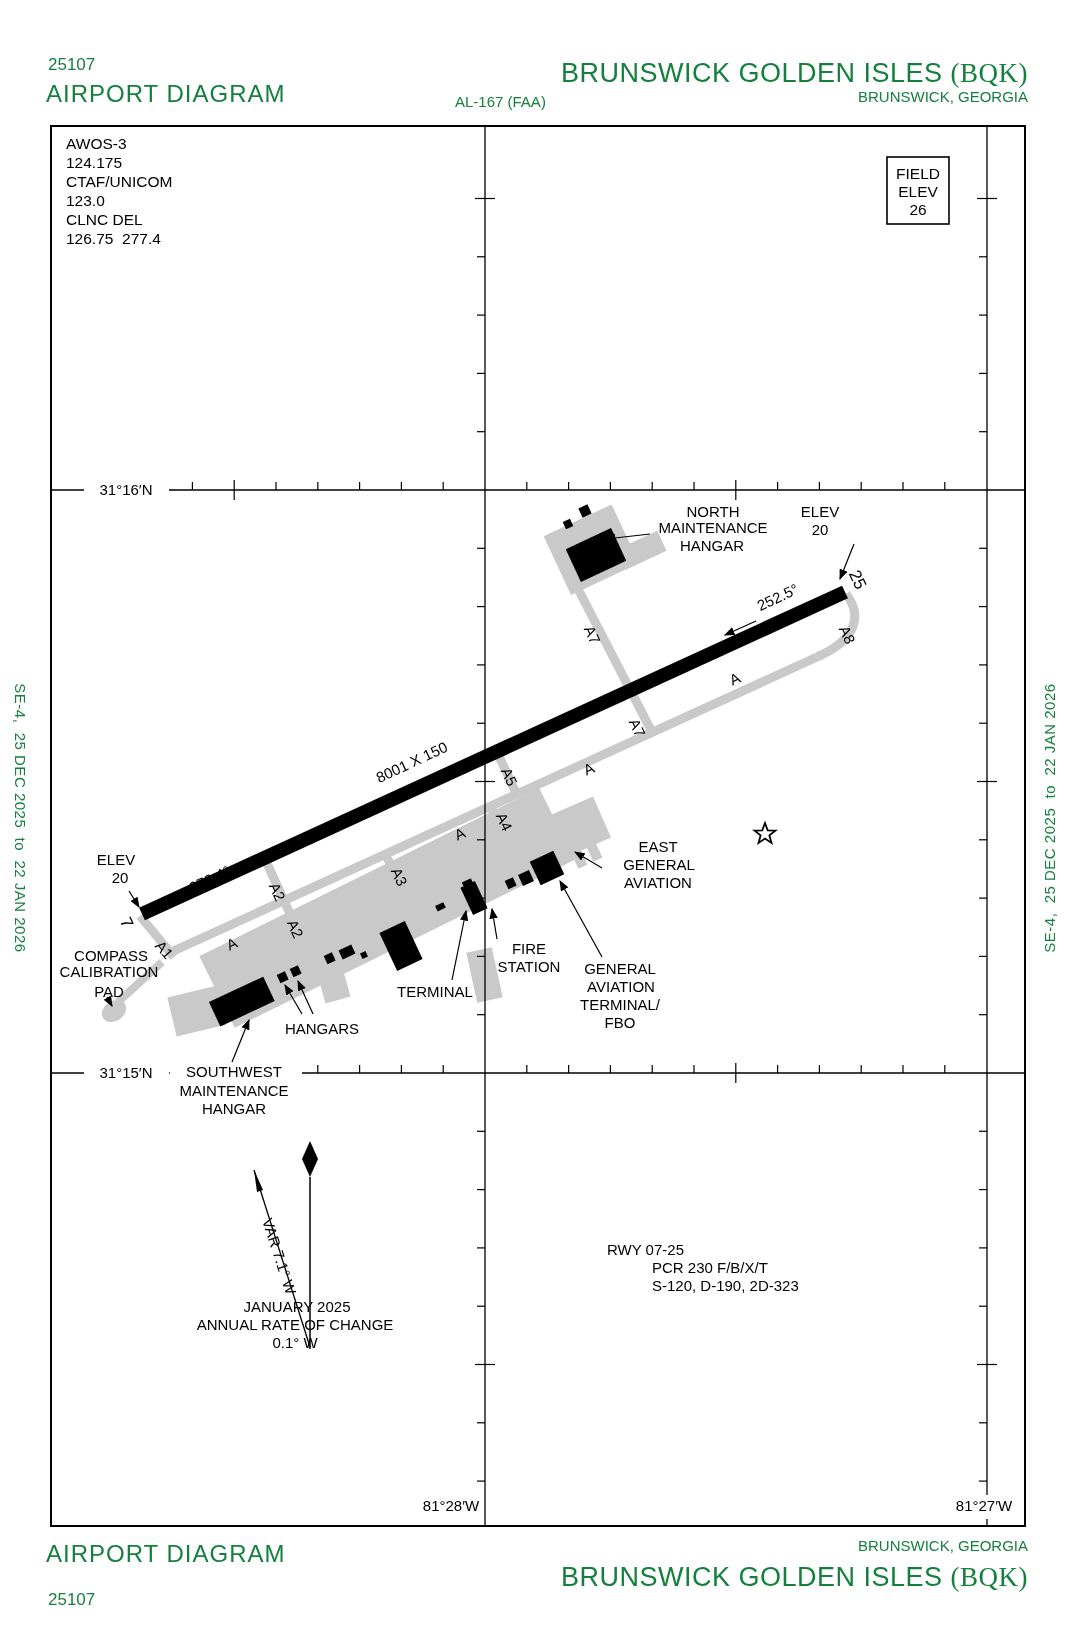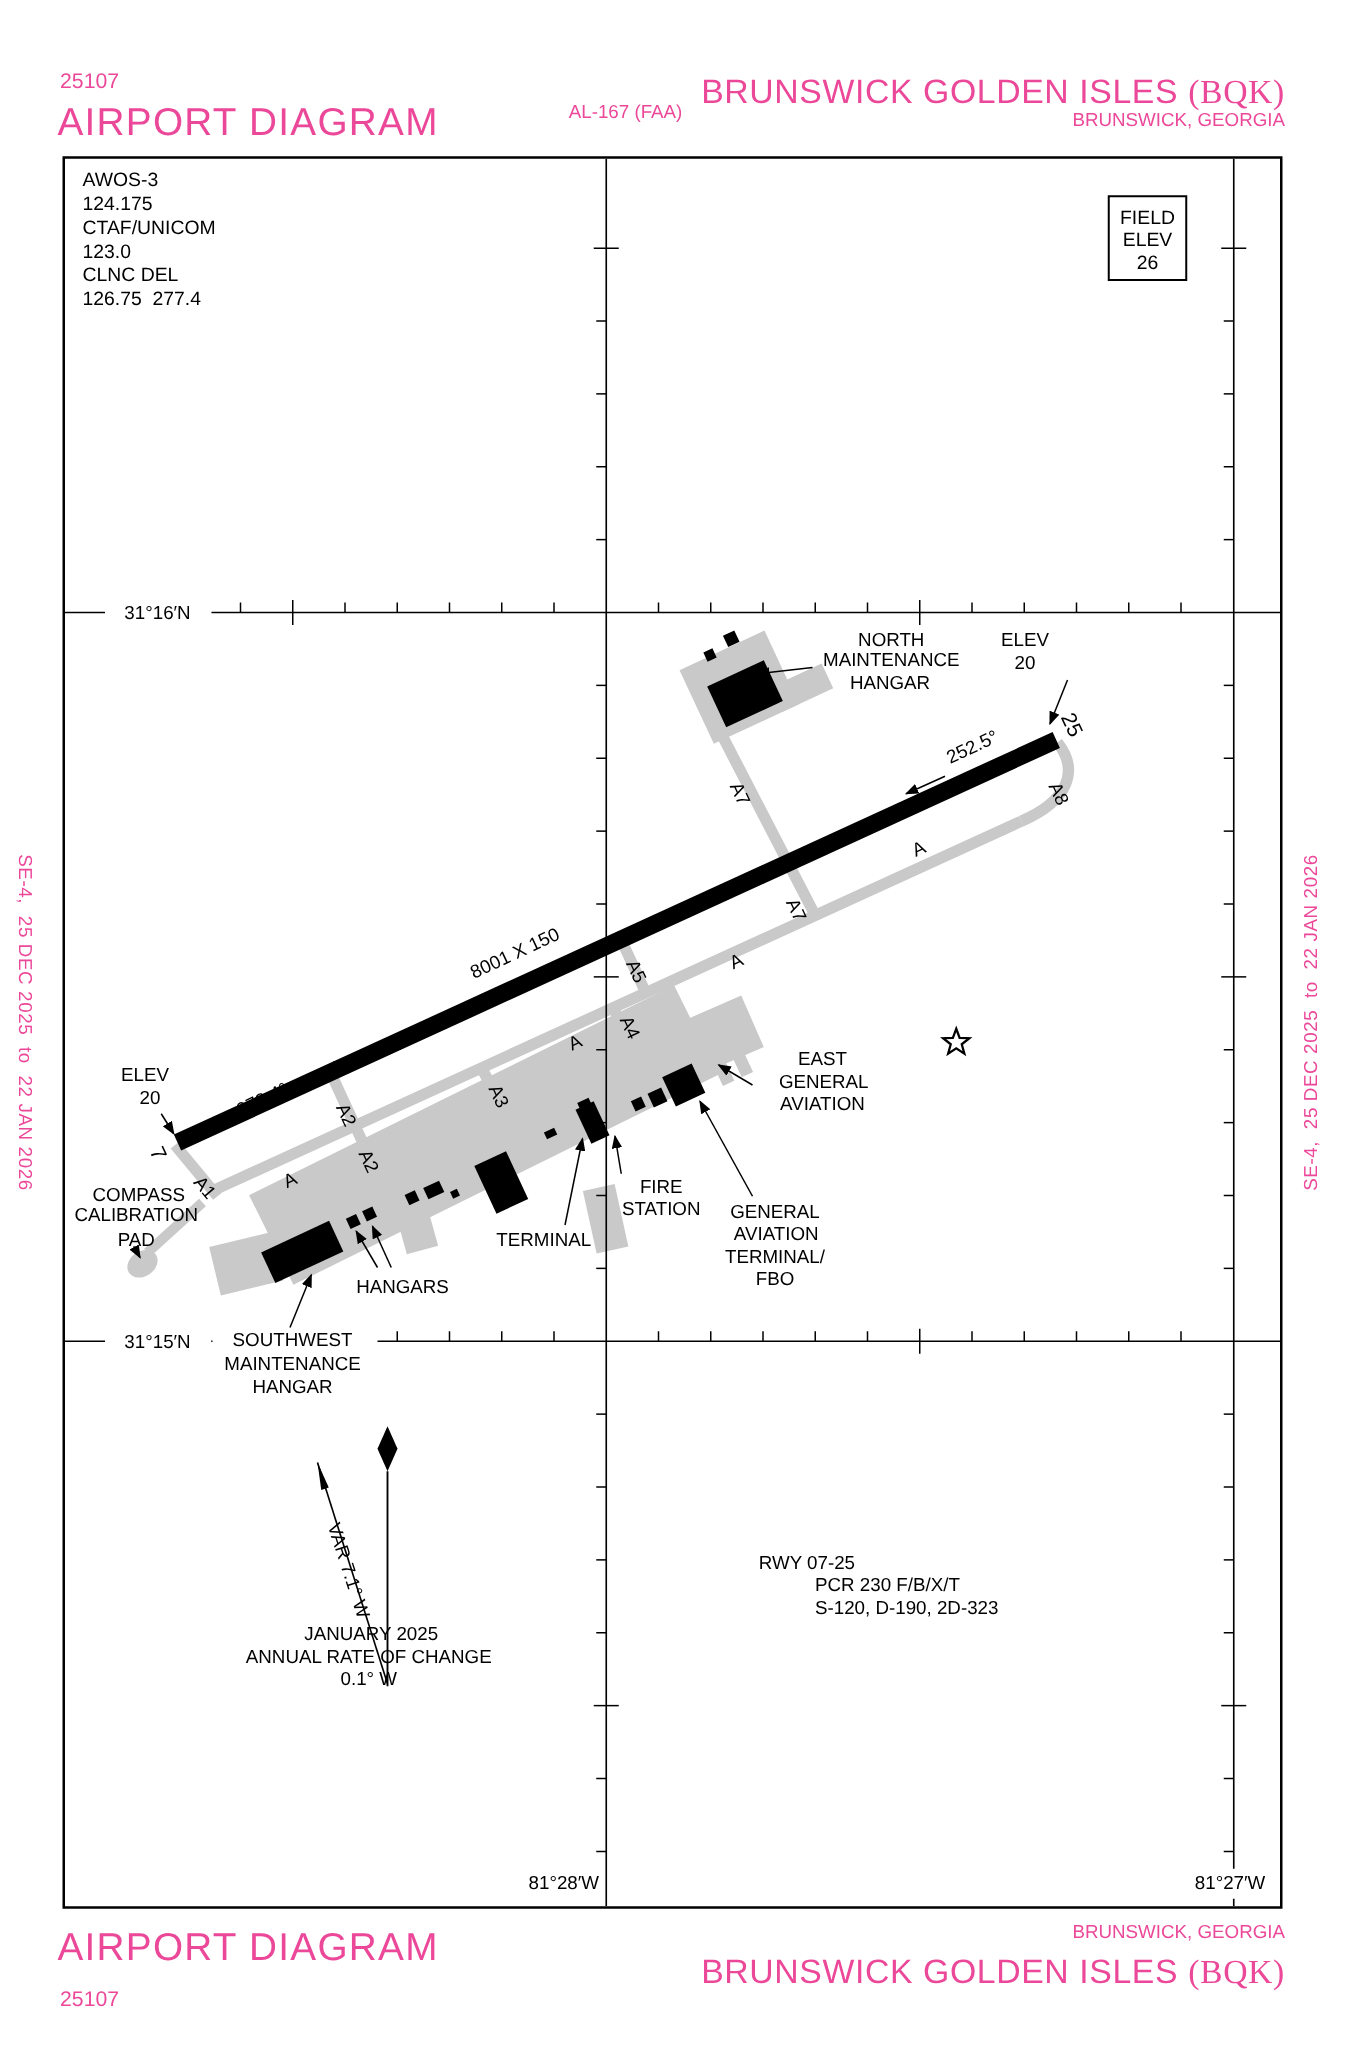--- a/index.html
+++ b/index.html
@@ -1,41 +1,41 @@
 <!DOCTYPE html>
 <html><head>
 <meta charset="utf-8">
 <style>
   html,body{margin:0;padding:0;background:#ffffff;}
   .page{position:relative;width:1076px;height:1616px;background:#ffffff;overflow:hidden;
-        font-family:"Liberation Sans",sans-serif;color:#ec4899;}
+        font-family:"Liberation Sans",sans-serif;color:#15803d;}
   .abs{position:absolute;}
   .t-chartnum{font-size:17px;}
-  .t-bigtitle{font-size:31px;letter-spacing:1px;}
+  .t-bigtitle{font-size:24px;letter-spacing:1px;}
   .t-ref{font-size:15px;}
   .t-apt{font-size:27px;letter-spacing:0.5px;}
   .t-city{font-size:15px;}
   .serif{font-family:"Liberation Serif",serif;}
   .right{text-align:right;}
   .edge{font-size:15px;white-space:pre;letter-spacing:0.5px;}
   .chart-box{position:absolute;left:50px;top:125px;width:976px;height:1402px;
              border:2px solid #000;box-sizing:border-box;}
   svg text{font-family:"Liberation Sans",sans-serif;fill:#000;white-space:pre;}
   .lbl{font-size:15px;}
   .rwnum{font-size:17px;}
   .freq{font-size:15.5px;}
 </style>
 </head>
 <body>
 
 <div class="page">
 
   <div class="abs t-chartnum" style="left:48px;top:55px;">25107</div>
   <div class="abs t-bigtitle" style="left:46px;top:80px;">AIRPORT DIAGRAM</div>
-  <div class="abs t-ref" style="left:455px;top:81px;">AL-167 (FAA)</div>
+  <div class="abs t-ref" style="left:455px;top:93px;">AL-167 (FAA)</div>
   <div class="abs t-apt right" style="left:528px;top:58px;width:500px;"><span>BRUNSWICK GOLDEN ISLES</span> <span class="serif">(BQK)</span></div>
   <div class="abs t-city right" style="left:628px;top:88px;width:400px;">BRUNSWICK, GEORGIA</div>
 
   <div class="abs edge" style="left:20px;top:818px;transform:translate(-50%,-50%) rotate(90deg);">SE-4,  25 DEC 2025  to  22 JAN 2026</div>
   <div class="abs edge" style="left:1049px;top:818px;transform:translate(-50%,-50%) rotate(-90deg);">SE-4,  25 DEC 2025  to  22 JAN 2026</div>
 
   <div class="chart-box">
   <svg width="972" height="1398" viewBox="0 0 972 1398" xmlns="http://www.w3.org/2000/svg">
     <defs>
       <marker id="ah" markerWidth="9" markerHeight="7" refX="8" refY="3.5" orient="auto">

